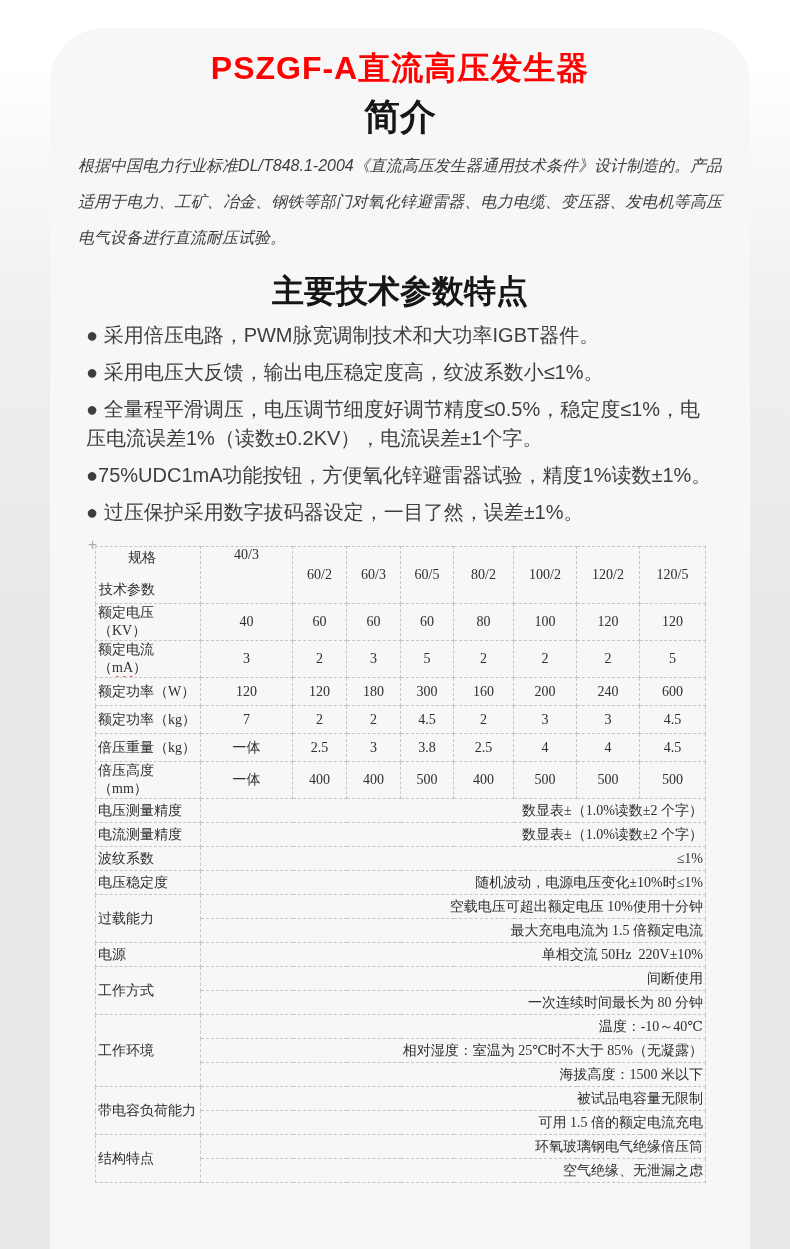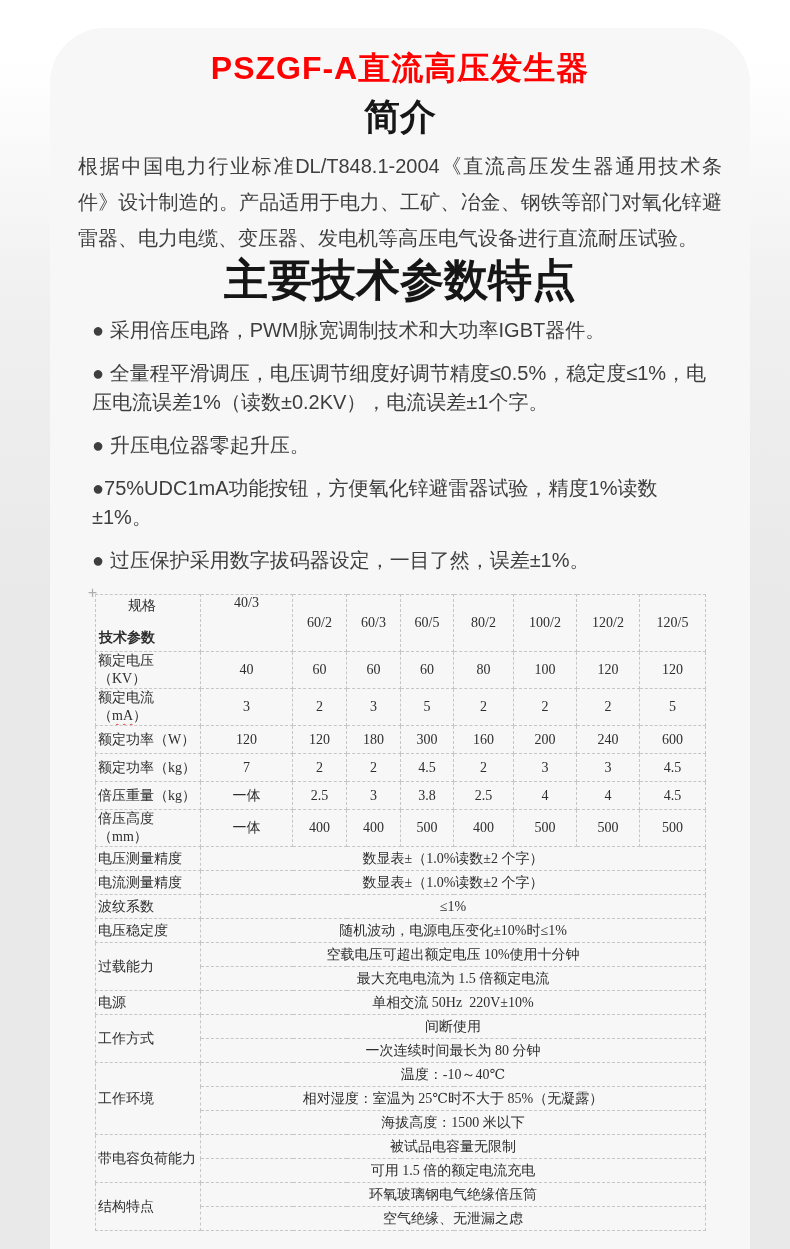--- a/index.html
+++ b/index.html
@@ -29,40 +29,41 @@
   }
   .section-heading {
     text-align: center;
     font-size: 36px;
     font-weight: 700;
     color: #161616;
     line-height: 46px;
     margin: 2px 0 0 0;
   }
   .section-heading.params {
-    font-size: 44px;
+    font-size: 32px;
     line-height: 44px;
-    margin-top: 2px;
+    margin-top: 13px;
   }
   .intro-text {
     margin: 8px 28px 0 28px;
-    font-size: 20px;
+    font-size: 16px;
     line-height: 36px;
     color: #3e3e3e;
     text-align: justify;
+    font-style: italic;
   }
   .features {
     list-style: none;
     margin: 5px 28px 0 28px;
     padding: 0;
     font-size: 20px;
     line-height: 29px;
     color: #3e3e3e;
   }
-  .features li { margin: 14px; padding: 0; }
+  .features li { margin: 8px; padding: 0; }
   .table-wrap {
     position: relative;
     width: 610px;
     margin: 19px auto 0 auto;
   }
   .table-handle {
     position: absolute;
     left: -7px; top: -8px;
     font-size: 15px;
     color: #adadad;
@@ -77,49 +78,49 @@
     font-size: 14px;
     color: #2e2e2e;
   }
   table.spec td {
     border: 1px dashed #c6c6c6;
     padding: 0 2px;
     overflow: hidden;
   }
   td.corner { height: 56px; padding: 2px 0 2px 2px; vertical-align: top; }
   .corner-top { padding: 2px 0 0 30px; }
-  .corner-bottom { position: relative; top: 14px; padding-left: 1px; font-weight: bold; }
+  .corner-bottom { position: relative; top: 14px; padding-left: 1px; }
   td.model { text-align: center; vertical-align: middle; padding-top: 12px; }
   td.model-first { vertical-align: top; padding-top: 4px; }
   tr.spec-row td { height: 27px; }
   td.rowlabel { text-align: left; padding-left: 4px; vertical-align: middle; }
   td.val { text-align: center; vertical-align: middle; margin-left: 37px; }
   tr.info-row td { height: 23px; }
-  td.infoval { text-align: center; padding-left: 7px; vertical-align: middle; white-space: pre-wrap; }
+  td.infoval { text-align: right; padding-left: 7px; vertical-align: middle; white-space: pre-wrap; }
   .wavy {
     text-decoration: underline;
     text-decoration-style: wavy;
     text-decoration-color: #e23a2e;
     text-decoration-thickness: 1px;
     text-underline-offset: 3px;
     text-align: right;
   }
 </style>
 </head>
 <body>
 
 <div class="card">
   <h1 class="page-title">PSZGF-A直流高压发生器</h1>
   <h2 class="section-heading">简介</h2>
   <p class="intro-text">根据中国电力行业标准DL/T848.1-2004《直流高压发生器通用技术条件》设计制造的。产品适用于电力、工矿、冶金、钢铁等部门对氧化锌避雷器、电力电缆、变压器、发电机等高压电气设备进行直流耐压试验。</p>
   <h2 class="section-heading params">主要技术参数特点</h2>
   <ul class="features">
       <li>● 采用倍压电路，PWM脉宽调制技术和大功率IGBT器件。</li>
+      <li>● 采用电压大反馈，输出电压稳定度高，纹波系数小≤1%。</li>
       <li>● 全量程平滑调压，电压调节细度好调节精度≤0.5%，稳定度≤1%，电压电流误差1%（读数±0.2KV），电流误差±1个字。</li>
-      <li>● 升压电位器零起升压。</li>
       <li>●75%UDC1mA功能按钮，方便氧化锌避雷器试验，精度1%读数±1%。</li>
       <li>● 过压保护采用数字拔码器设定，一目了然，误差±1%。</li>
     </ul>
   <div class="table-wrap">
     <span class="table-handle">+</span>
     <table class="spec" id="spec-table">
       <colgroup>
         <col style="width:105px">
           <col style="width:92px">
           <col style="width:54px">

